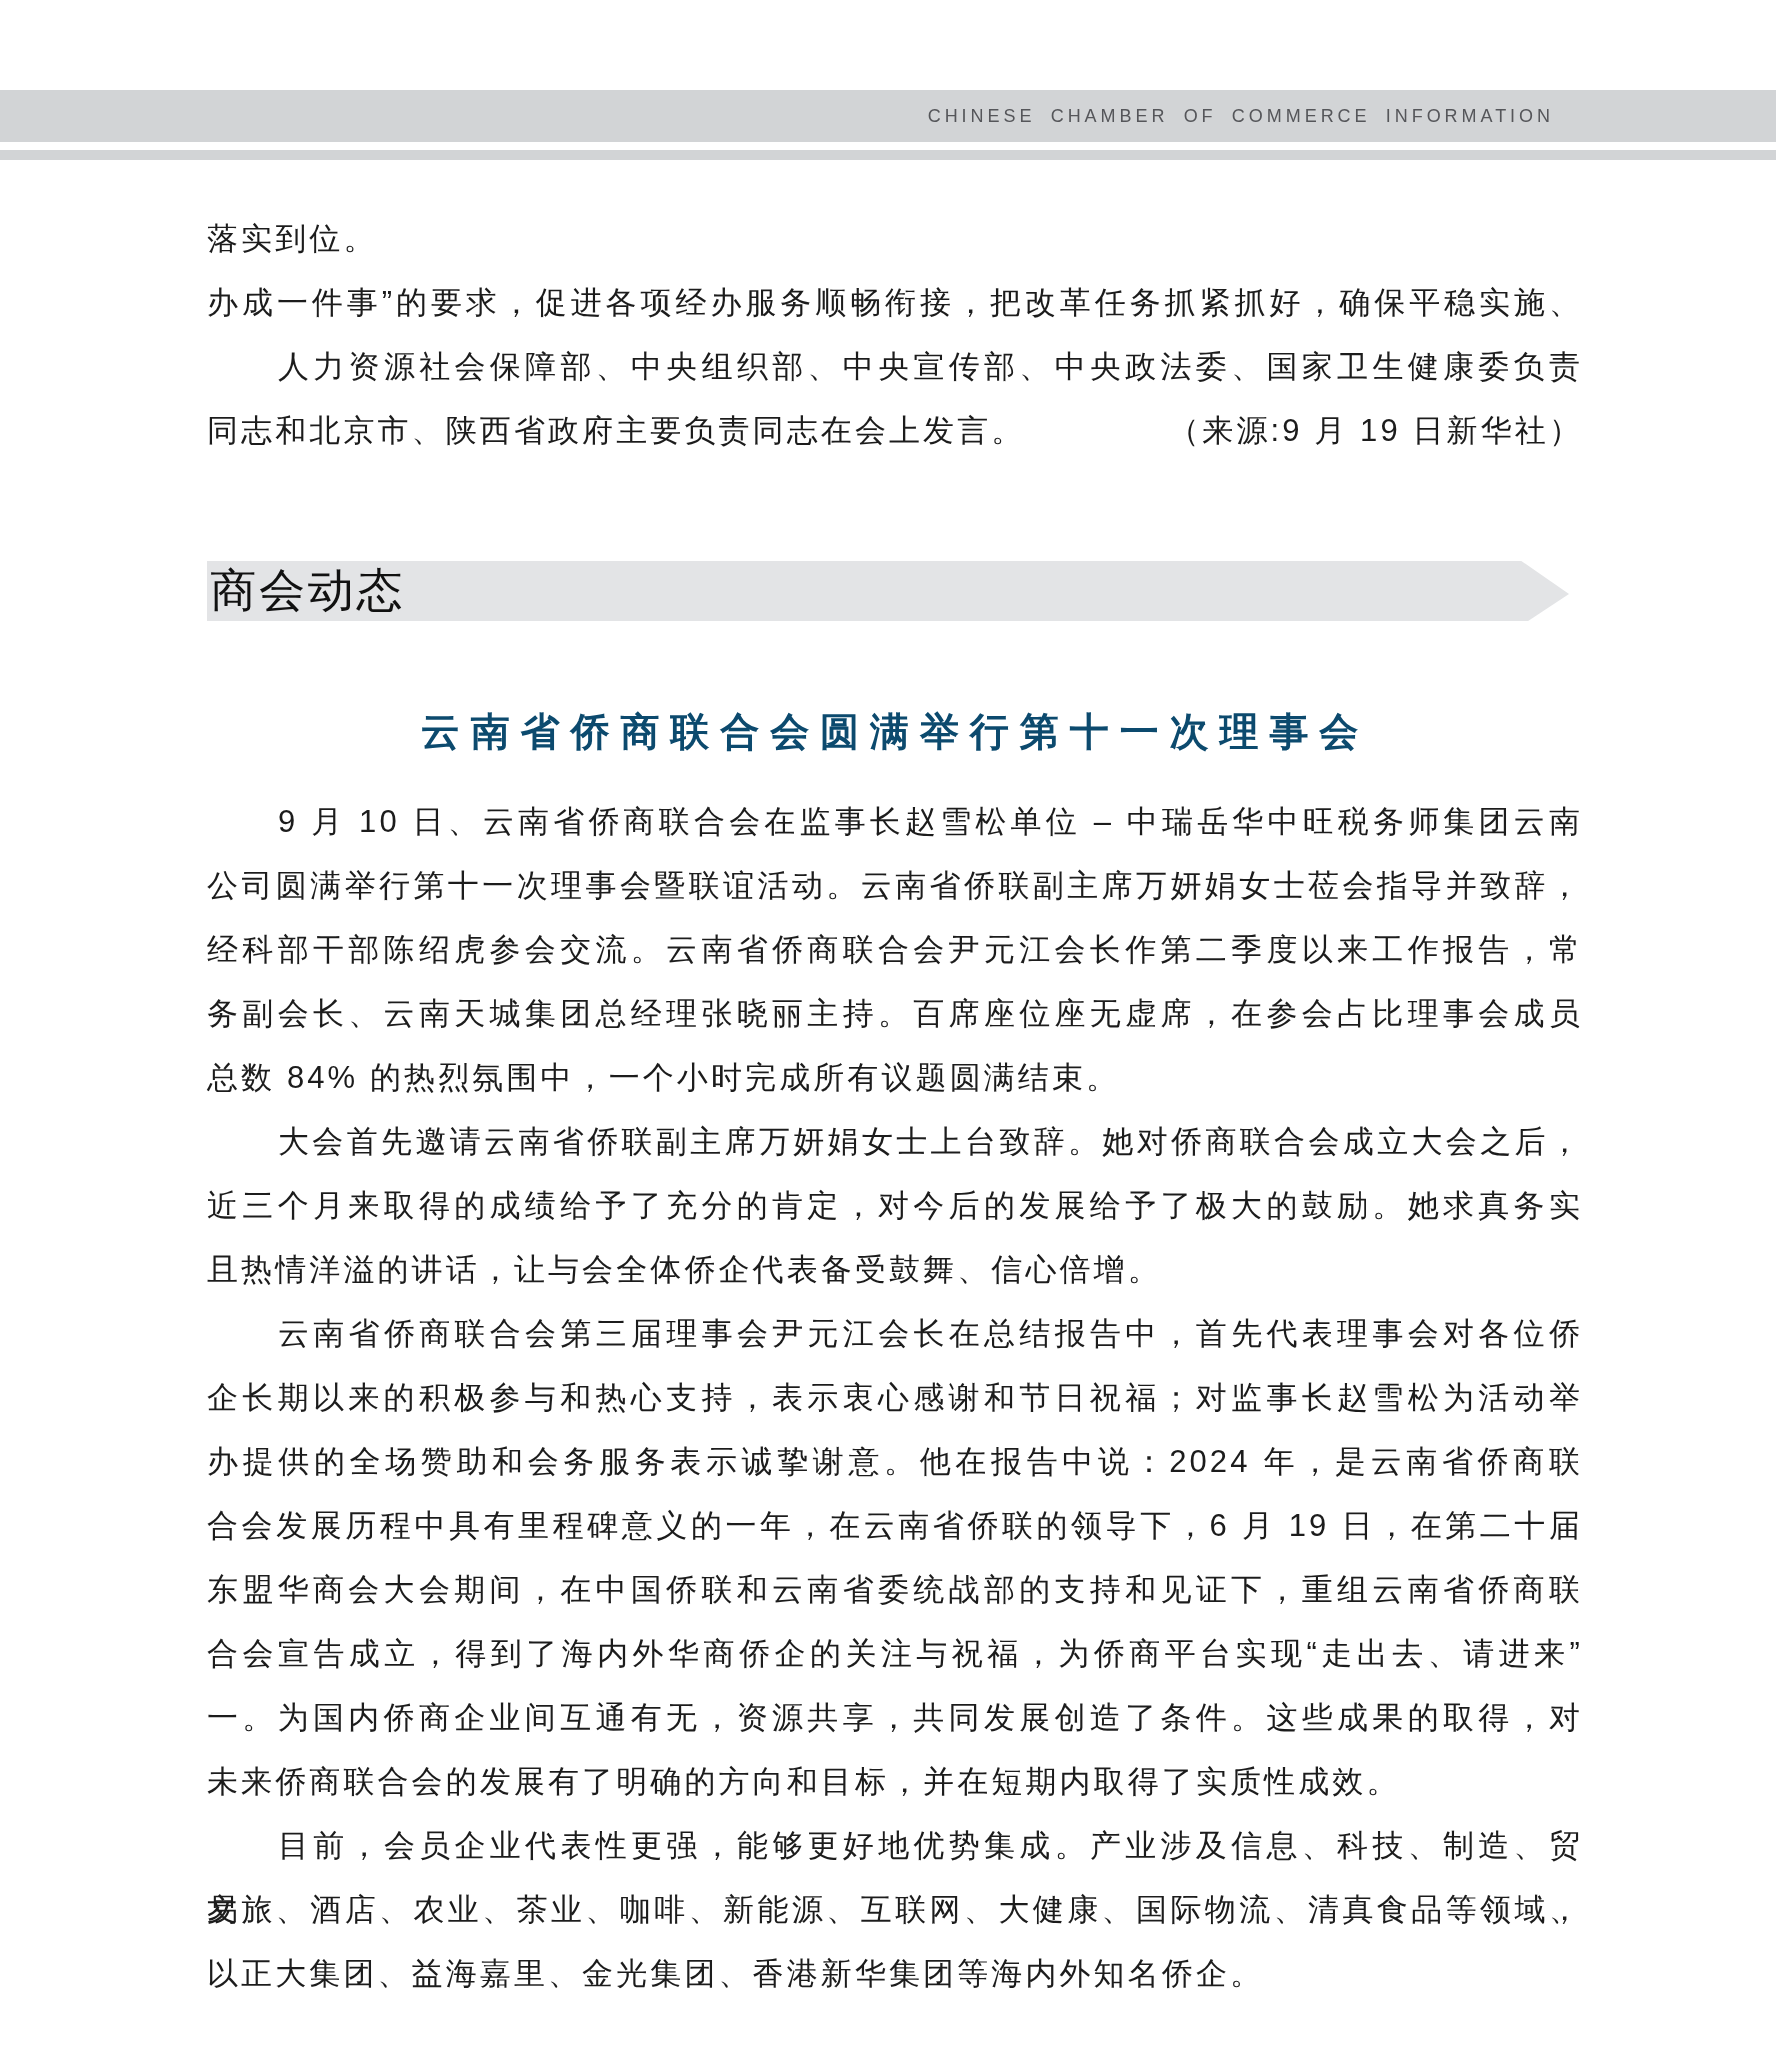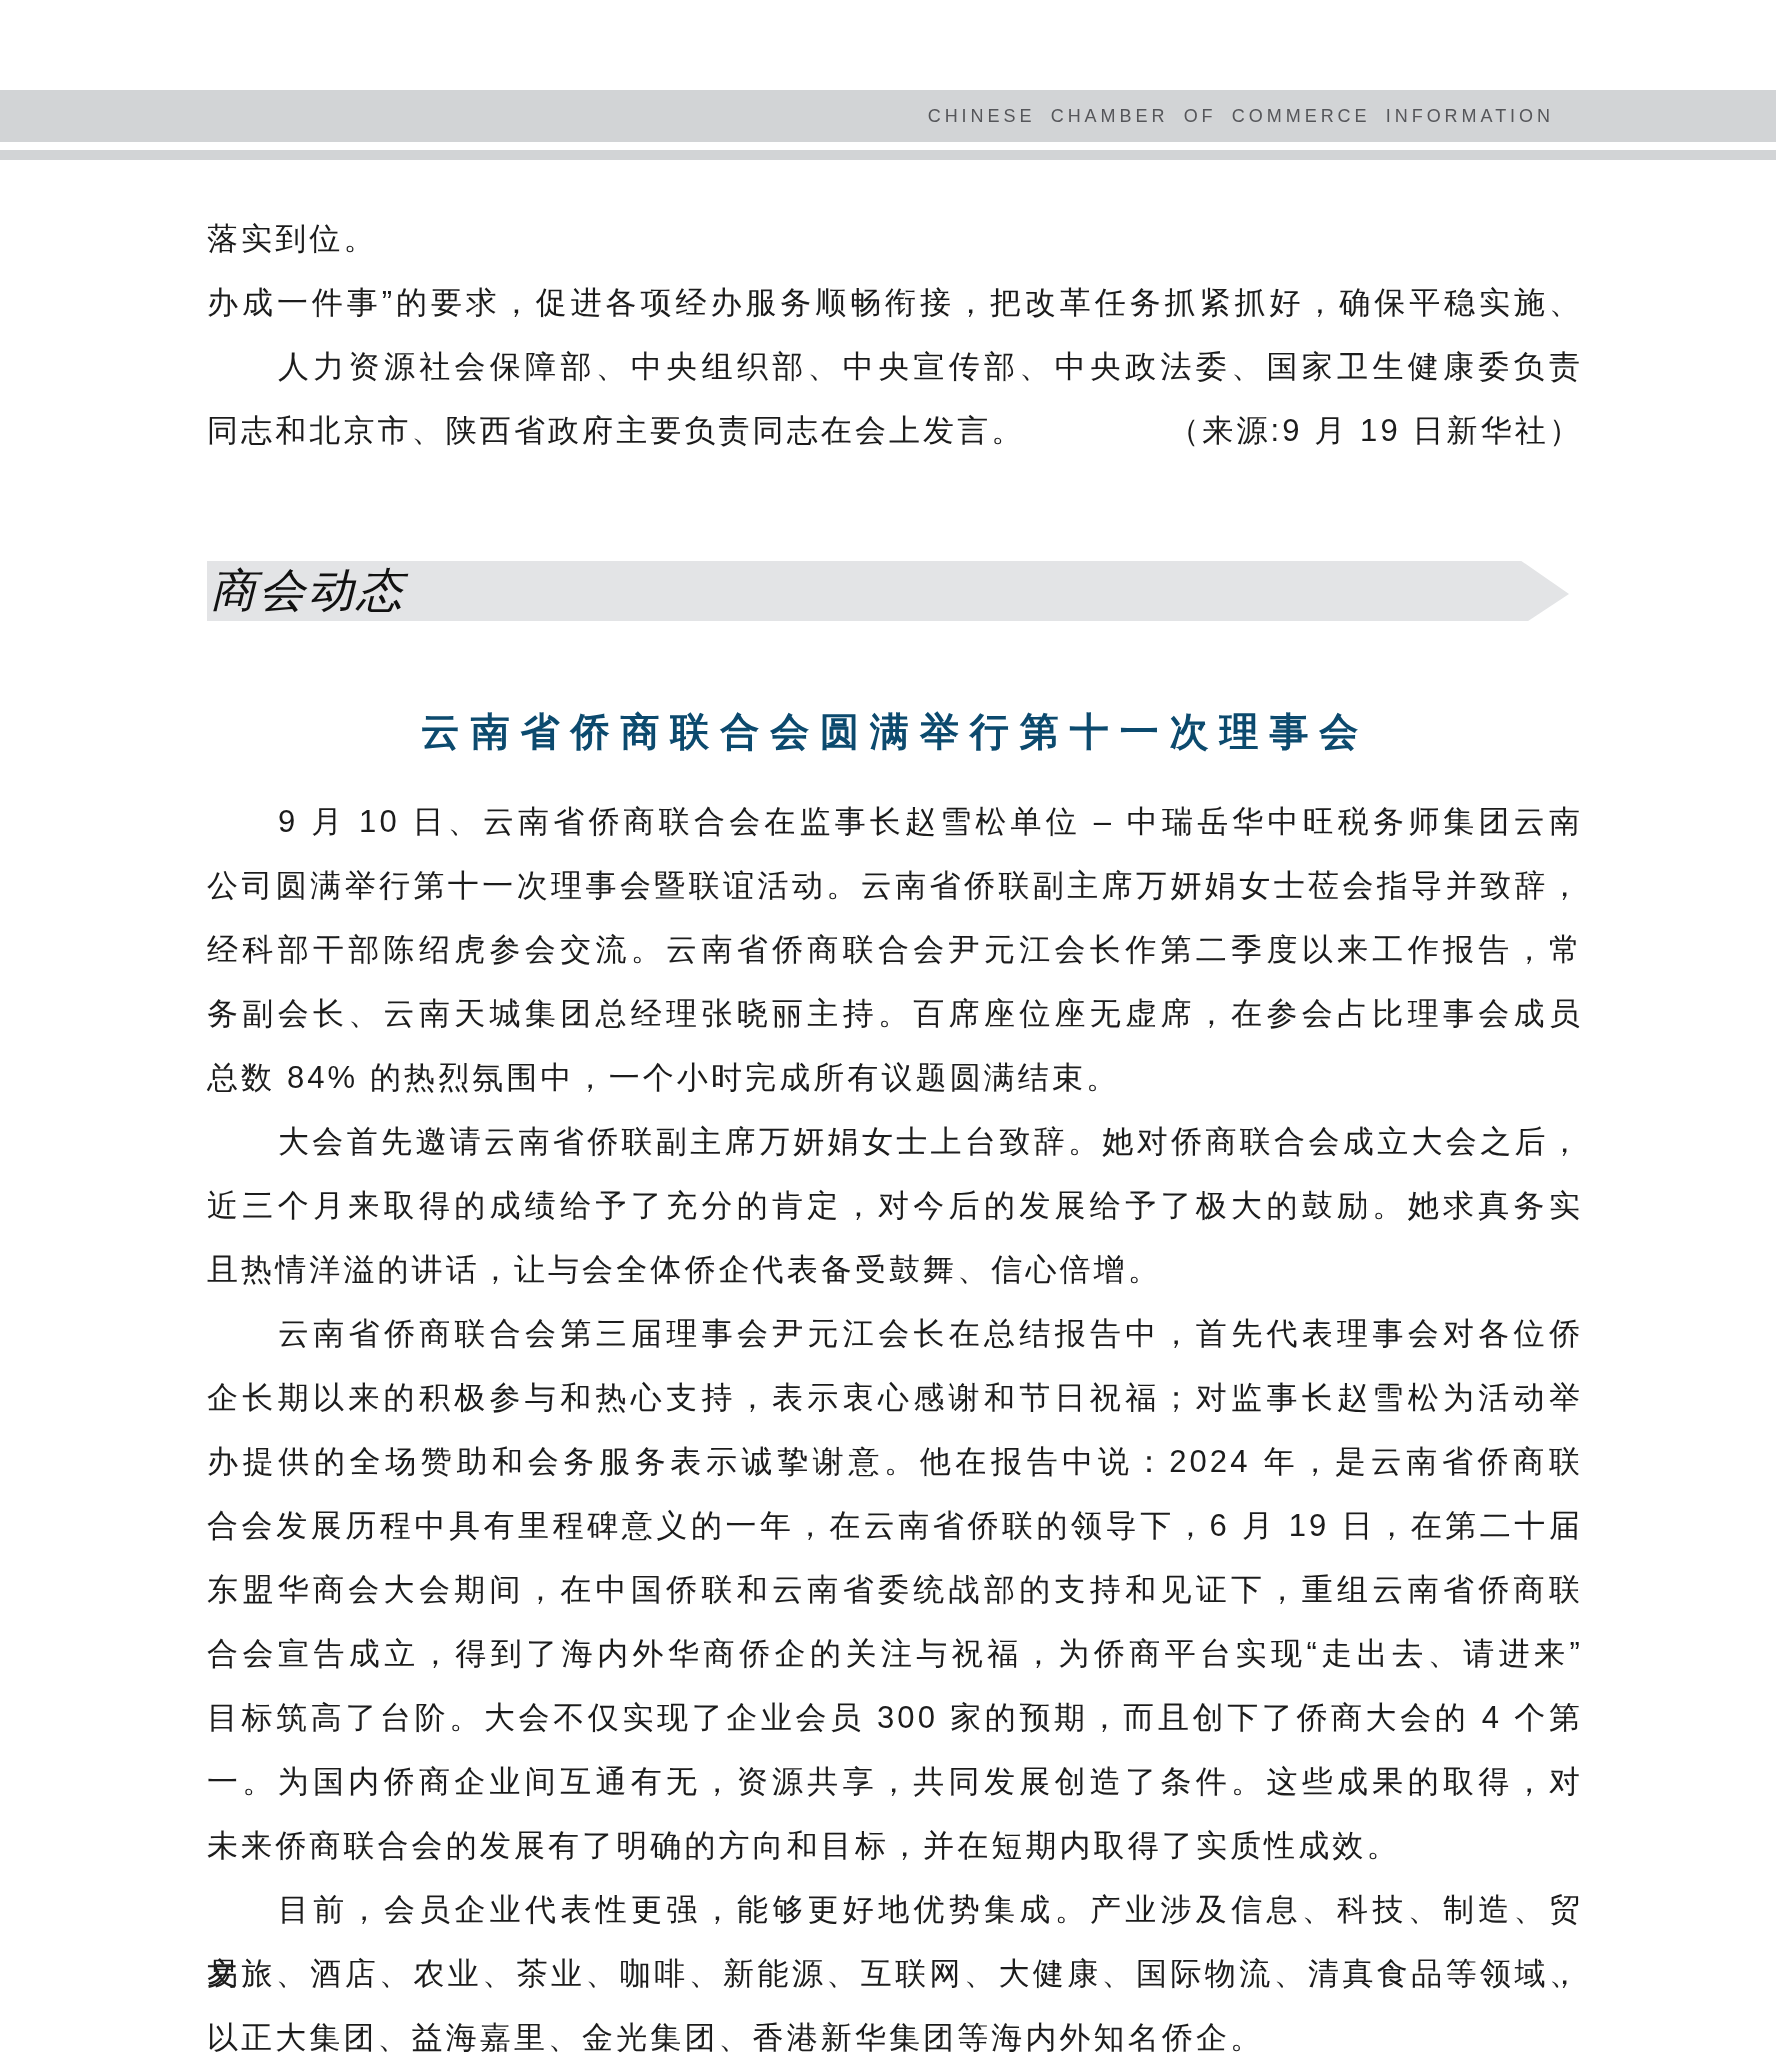--- a/index.html
+++ b/index.html
@@ -48,21 +48,20 @@
     position:absolute;right:0;top:0;height:64px;line-height:64px;
     text-align:center;
   }
   
   #prelude{top:207px;}
   
   .section-bar{
     position:absolute;left:207px;top:561px;width:1362px;height:60px;
     background:var(--section-gray);
     clip-path:polygon(0 0,96.5% 0,100% 55%,97% 100%,0 100%);
-    font-style:italic;
   }
   .section-label{
     position:absolute;left:3.3px;top:3.3px;
     font-family:"Liberation Serif","DejaVu Serif",serif;
     font-size:46px;line-height:53px;
     color:#111;letter-spacing:0.06em;
   }
   
   .article-title{
     position:absolute;left:207px;top:700px;width:1376px;height:64px;
@@ -159,24 +158,20 @@
   </div>
       <div class="line fill">
     <span class="t">东盟华商会大会期间，在中国侨联和云南省委统战部的支持和见证下，重组云南省侨商联</span>
 
   </div>
       <div class="line fill">
     <span class="t">合会宣告成立，得到了海内外华商侨企的关注与祝福，为侨商平台实现“走出去、请进来”</span>
 
   </div>
       <div class="line fill">
-    <span class="t">目标筑高了台阶。大会不仅实现了企业会员 300 家的预期，而且创下了侨商大会的 4 个第</span>
-
-  </div>
-      <div class="line fill">
     <span class="t">一。为国内侨商企业间互通有无，资源共享，共同发展创造了条件。这些成果的取得，对</span>
 
   </div>
       <div class="line">
     <span class="t">未来侨商联合会的发展有了明确的方向和目标，并在短期内取得了实质性成效。</span>
 
   </div>
       <div class="line indent fill">
     <span class="t">目前，会员企业代表性更强，能够更好地优势集成。产业涉及信息、科技、制造、贸易、</span>
 

